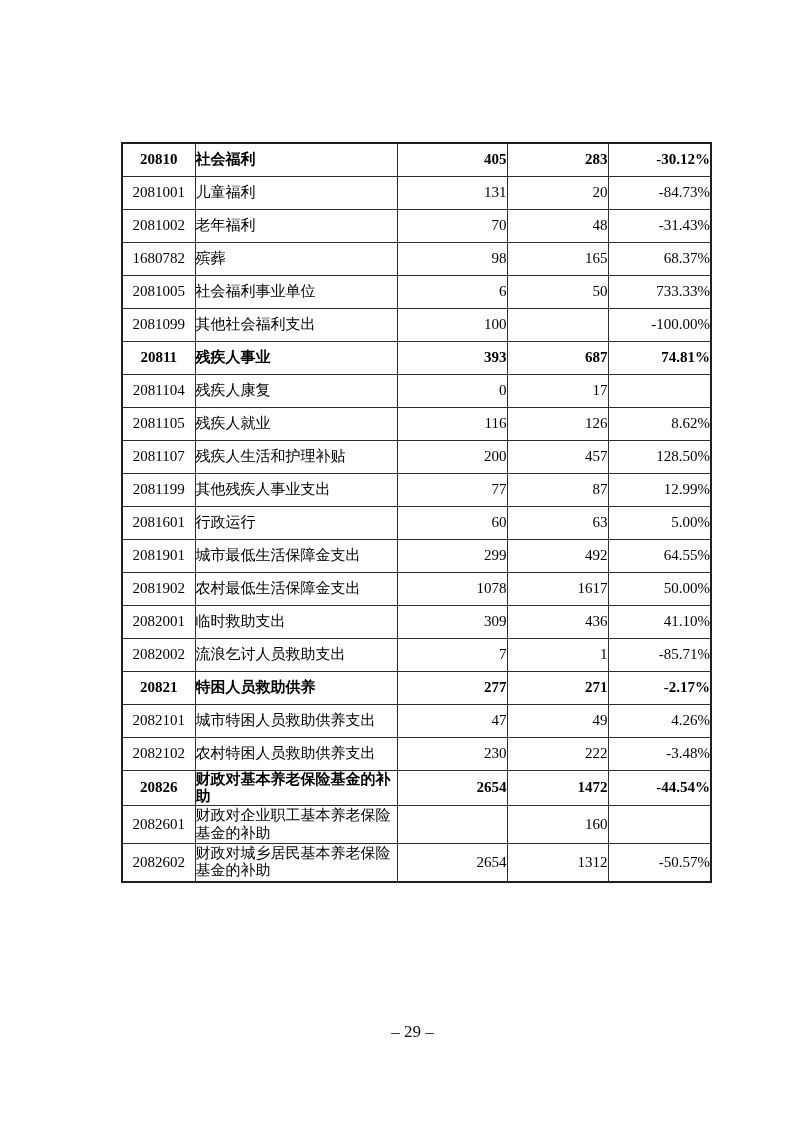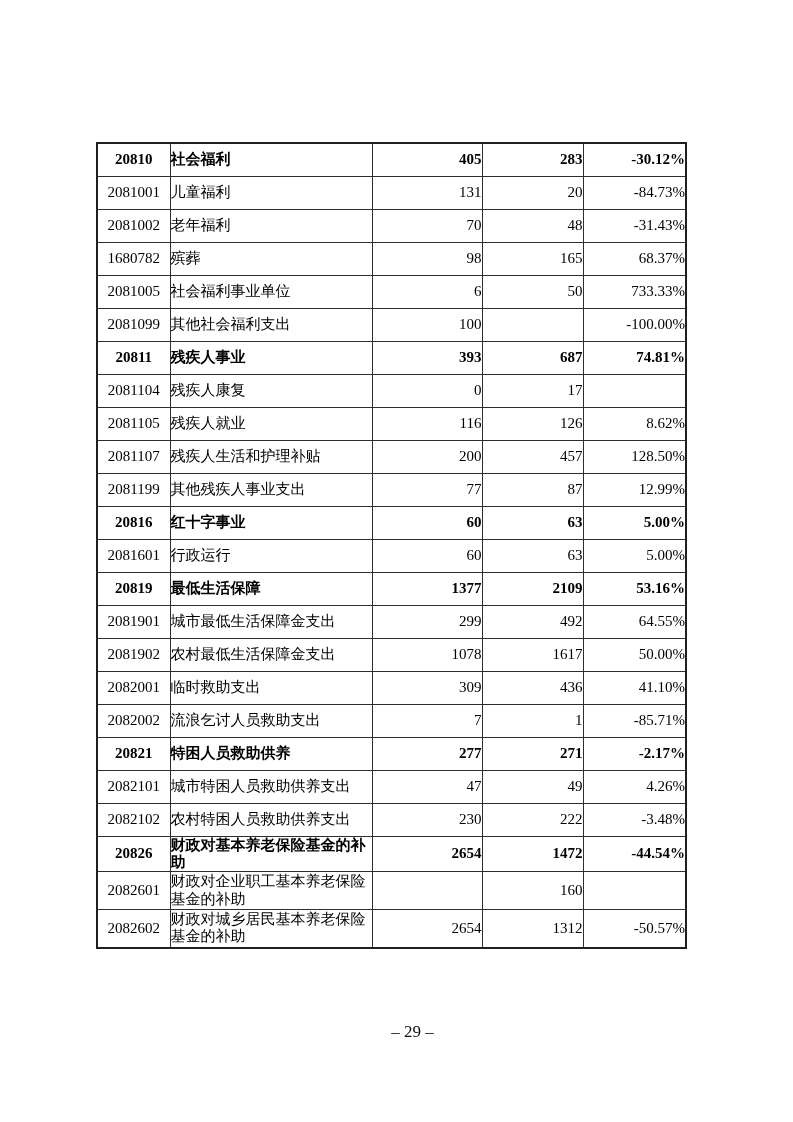--- a/index.html
+++ b/index.html
@@ -12,21 +12,21 @@
     width: 793px;
     height: 1122px;
     background: #ffffff;
     margin: 0 auto;
     overflow: hidden;
     font-family: "Liberation Serif", "DejaVu Serif", serif;
     color: #000000;
   }
   .table-wrap {
     position: absolute;
-    left: 96px;
+    left: 121px;
     top: 142px;
   }
   table.budget {
     border-collapse: collapse;
     table-layout: fixed;
     width: 589px;
     border: 2px solid #1f1f1f;
   }
   table.budget td {
     border: 1px solid #2e2e2e;
@@ -136,40 +136,26 @@
             <td class="c-v2">457</td>
             <td class="c-pct">128.50%</td>
           </tr>
           <tr>
             <td class="c-code">2081199</td>
             <td class="c-name">其他残疾人事业支出</td>
             <td class="c-v1">77</td>
             <td class="c-v2">87</td>
             <td class="c-pct">12.99%</td>
           </tr>
-          <tr class="bold">
-            <td class="c-code">20816</td>
-            <td class="c-name">红十字事业</td>
-            <td class="c-v1">60</td>
-            <td class="c-v2">63</td>
-            <td class="c-pct">5.00%</td>
-          </tr>
           <tr>
             <td class="c-code">2081601</td>
             <td class="c-name">行政运行</td>
             <td class="c-v1">60</td>
             <td class="c-v2">63</td>
             <td class="c-pct">5.00%</td>
-          </tr>
-          <tr class="bold">
-            <td class="c-code">20819</td>
-            <td class="c-name">最低生活保障</td>
-            <td class="c-v1">1377</td>
-            <td class="c-v2">2109</td>
-            <td class="c-pct">53.16%</td>
           </tr>
           <tr>
             <td class="c-code">2081901</td>
             <td class="c-name">城市最低生活保障金支出</td>
             <td class="c-v1">299</td>
             <td class="c-v2">492</td>
             <td class="c-pct">64.55%</td>
           </tr>
           <tr>
             <td class="c-code">2081902</td>

